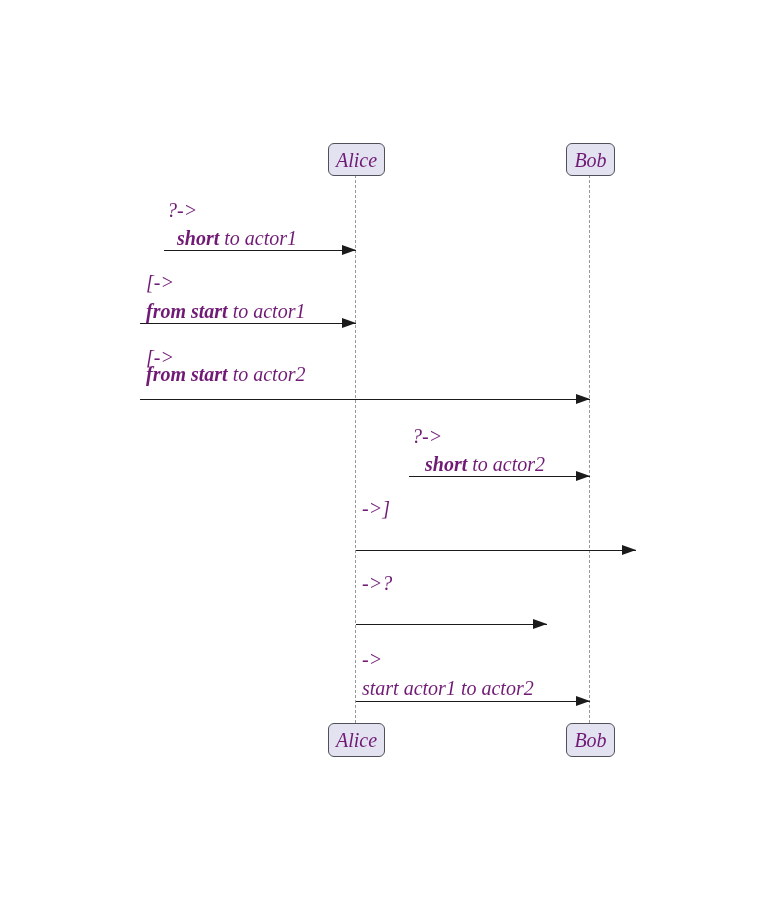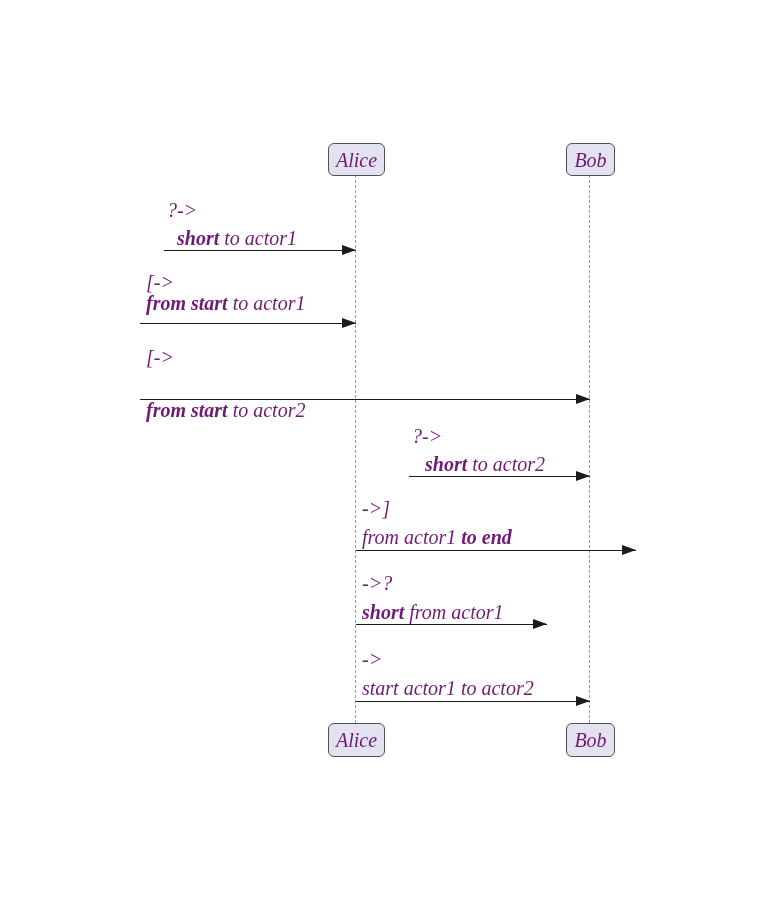--- a/index.html
+++ b/index.html
@@ -67,25 +67,25 @@
   #box-alice-top    { left: 328px; top: 143px; width: 57px; height: 33px; }
   #box-bob-top      { left: 566px; top: 143px; width: 49px; height: 33px; }
   #box-alice-bottom { left: 328px; top: 723px; width: 57px; height: 34px; }
   #box-bob-bottom   { left: 566px; top: 723px; width: 49px; height: 34px; }
 
   #m0-op    { left: 167px; top: 200px; }
   #m0-label { left: 169px; top: 228px; margin-left: 8px; }
   #m0-arrow { left: 164px; top: 250px; width: 192px; }
 
   #m1-op    { left: 146px; top: 272px; }
-  #m1-label { left: 146px; top: 293px; }
+  #m1-label { left: 146px; top: 301px; }
   #m1-arrow { left: 140px; top: 323px; width: 216px; }
 
   #m2-op    { left: 146px; top: 347px; }
-  #m2-label { left: 146px; top: 400px; }
+  #m2-label { left: 146px; top: 364px; }
   #m2-arrow { left: 140px; top: 399px; width: 450px; }
 
   #m3-op    { left: 412px; top: 426px; }
   #m3-label { left: 425px; top: 454px; }
   #m3-arrow { left: 409px; top: 476px; width: 181px; }
 
   #m4-op    { left: 362px; top: 498px; }
   #m4-label { left: 362px; top: 527px; }
   #m4-arrow { left: 356px; top: 550px; width: 280px; }
 
@@ -136,27 +136,25 @@
       <span class="arrowhead"></span>
     </div>
 
   <div id="m3-op" class="msg-op">?-&gt;</div>
   <div id="m3-label" class="msg-label"><b>short</b><span> to actor2</span></div>
   <div id="m3-arrow" class="arrow">
       <span class="arrowhead"></span>
     </div>
 
   <div id="m4-op" class="msg-op">-&gt;]</div>
-  <div id="m4-label" class="msg-label"><span>from actor1 </span><b>to end</b></div>
   <div id="m4-arrow" class="arrow">
       <span class="arrowhead"></span>
     </div>
 
   <div id="m5-op" class="msg-op">-&gt;?</div>
-  <div id="m5-label" class="msg-label"><b>short</b><span> from actor1</span></div>
   <div id="m5-arrow" class="arrow">
       <span class="arrowhead"></span>
     </div>
 
   <div id="m6-op" class="msg-op">-&gt;</div>
   <div id="m6-label" class="msg-label"><span>start actor1 to actor2</span></div>
   <div id="m6-arrow" class="arrow">
       <span class="arrowhead"></span>
     </div>
 

